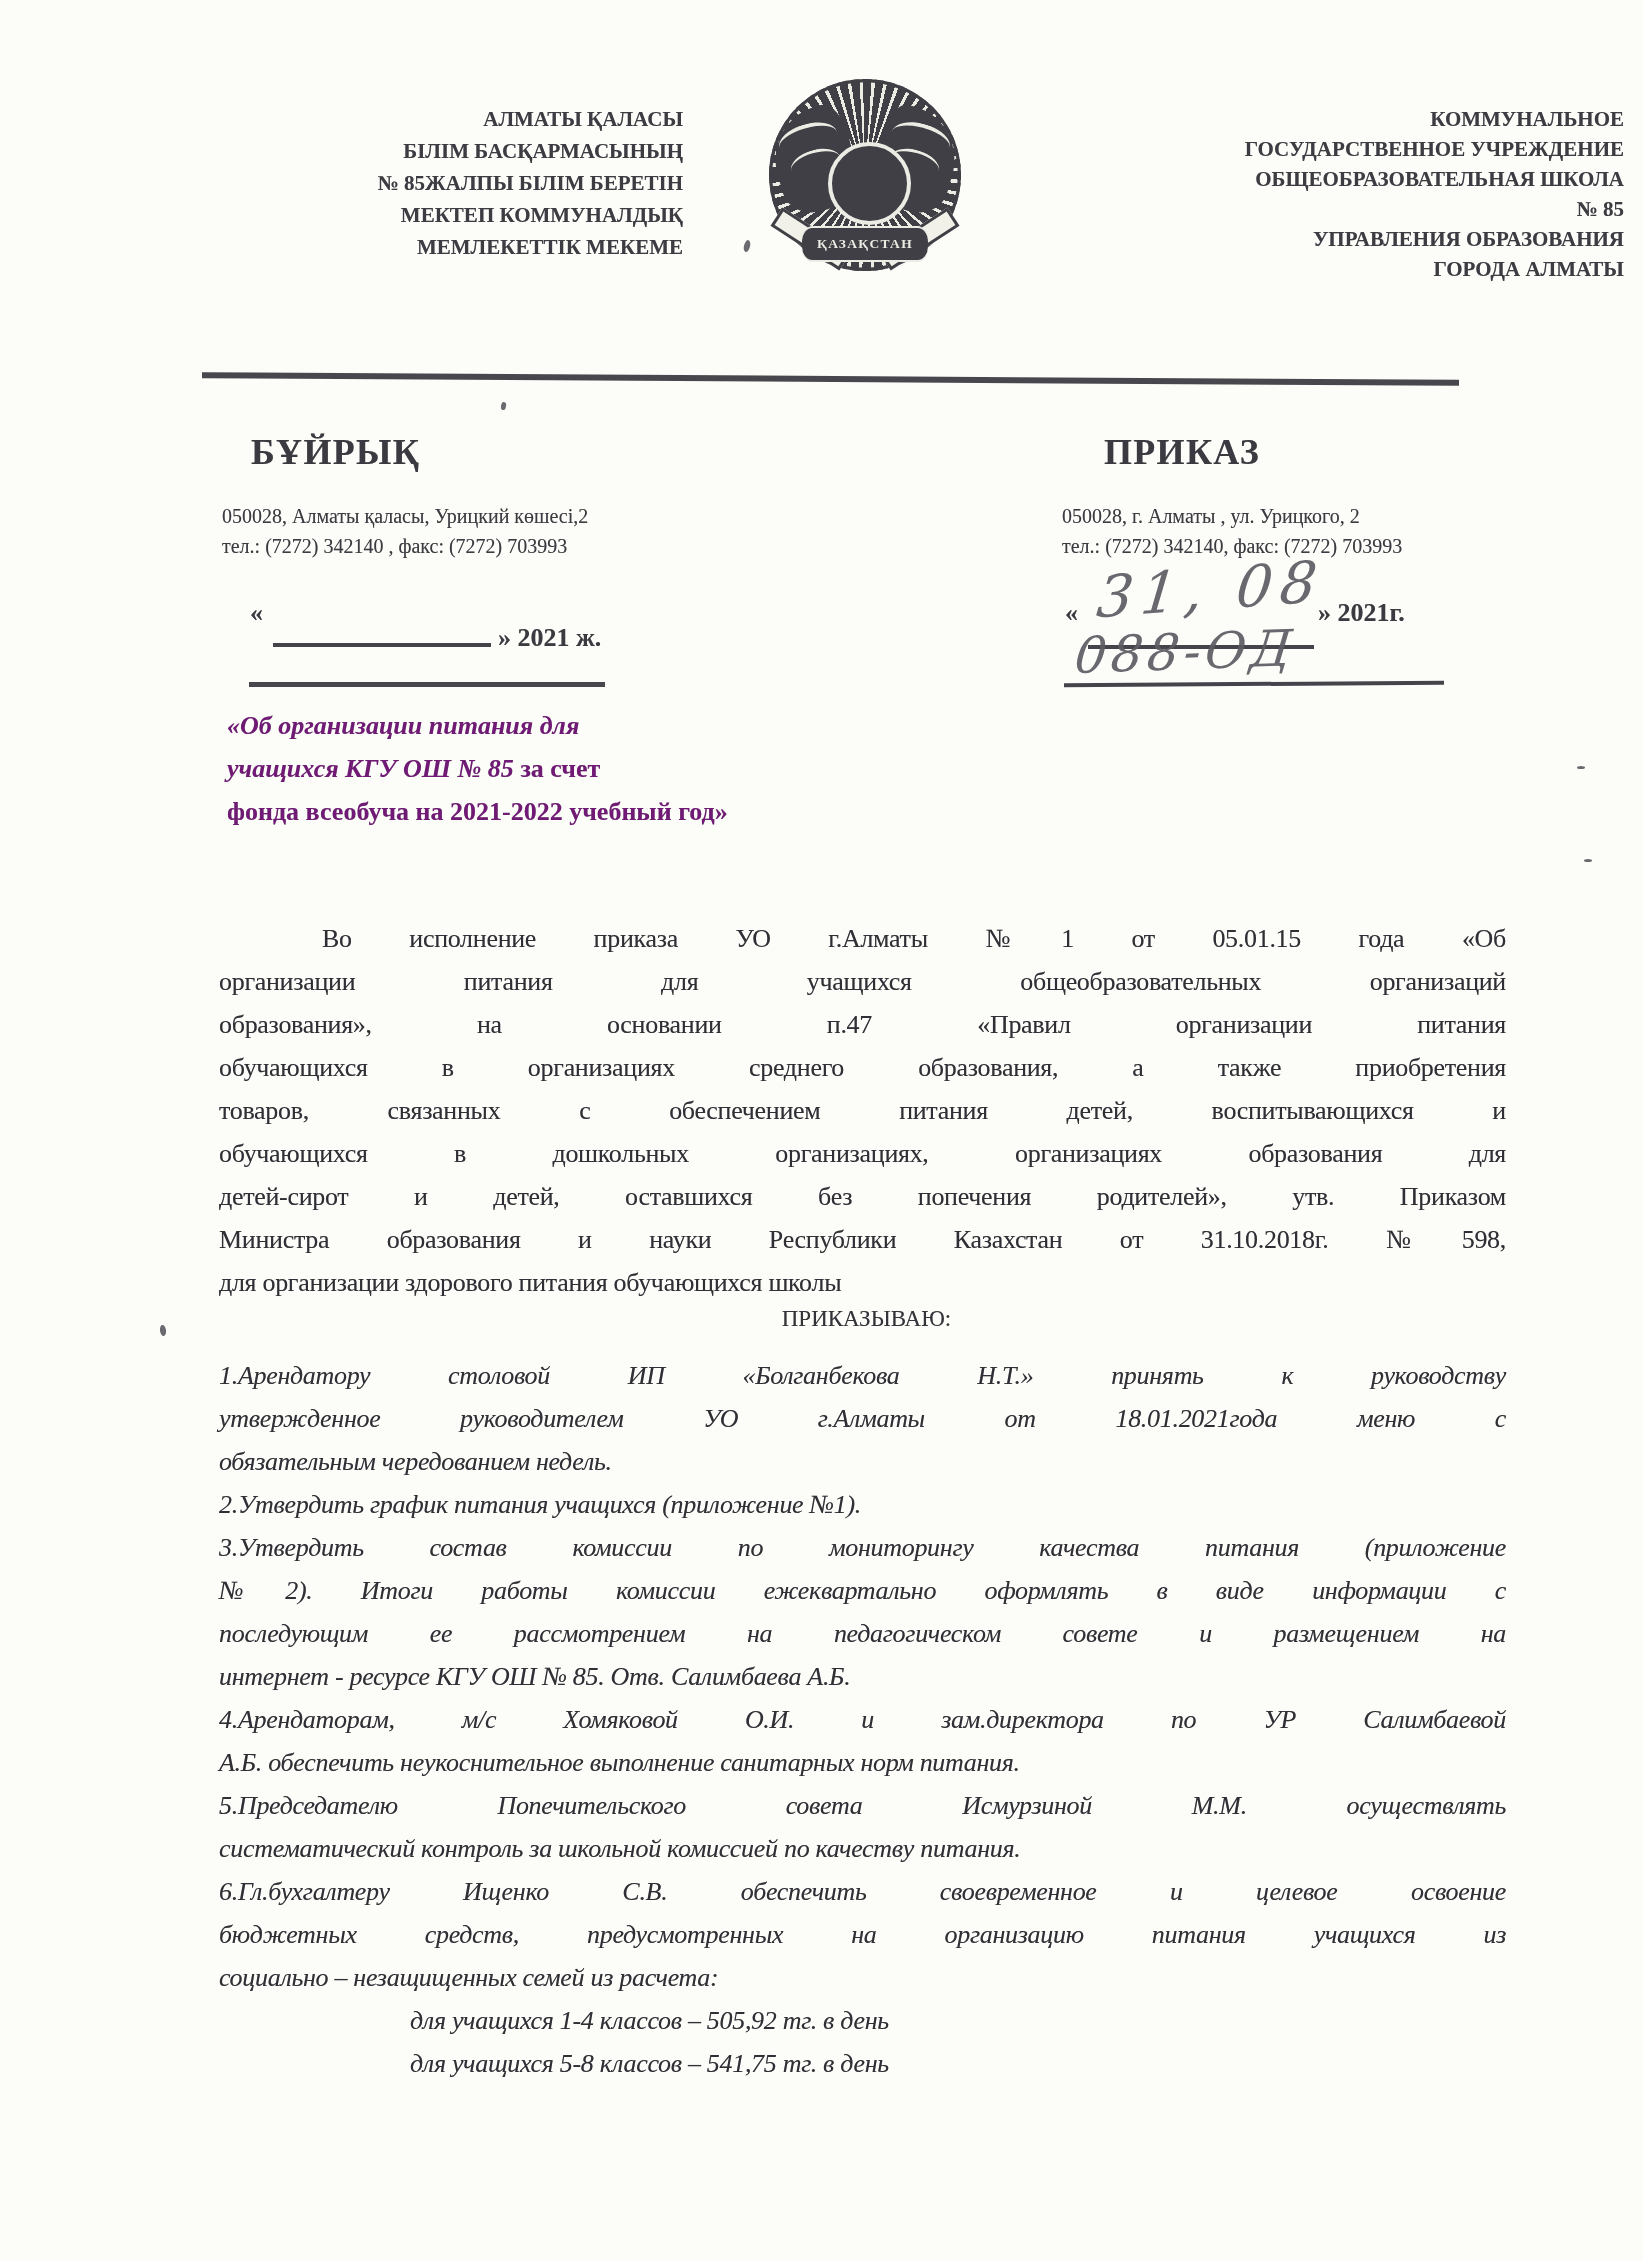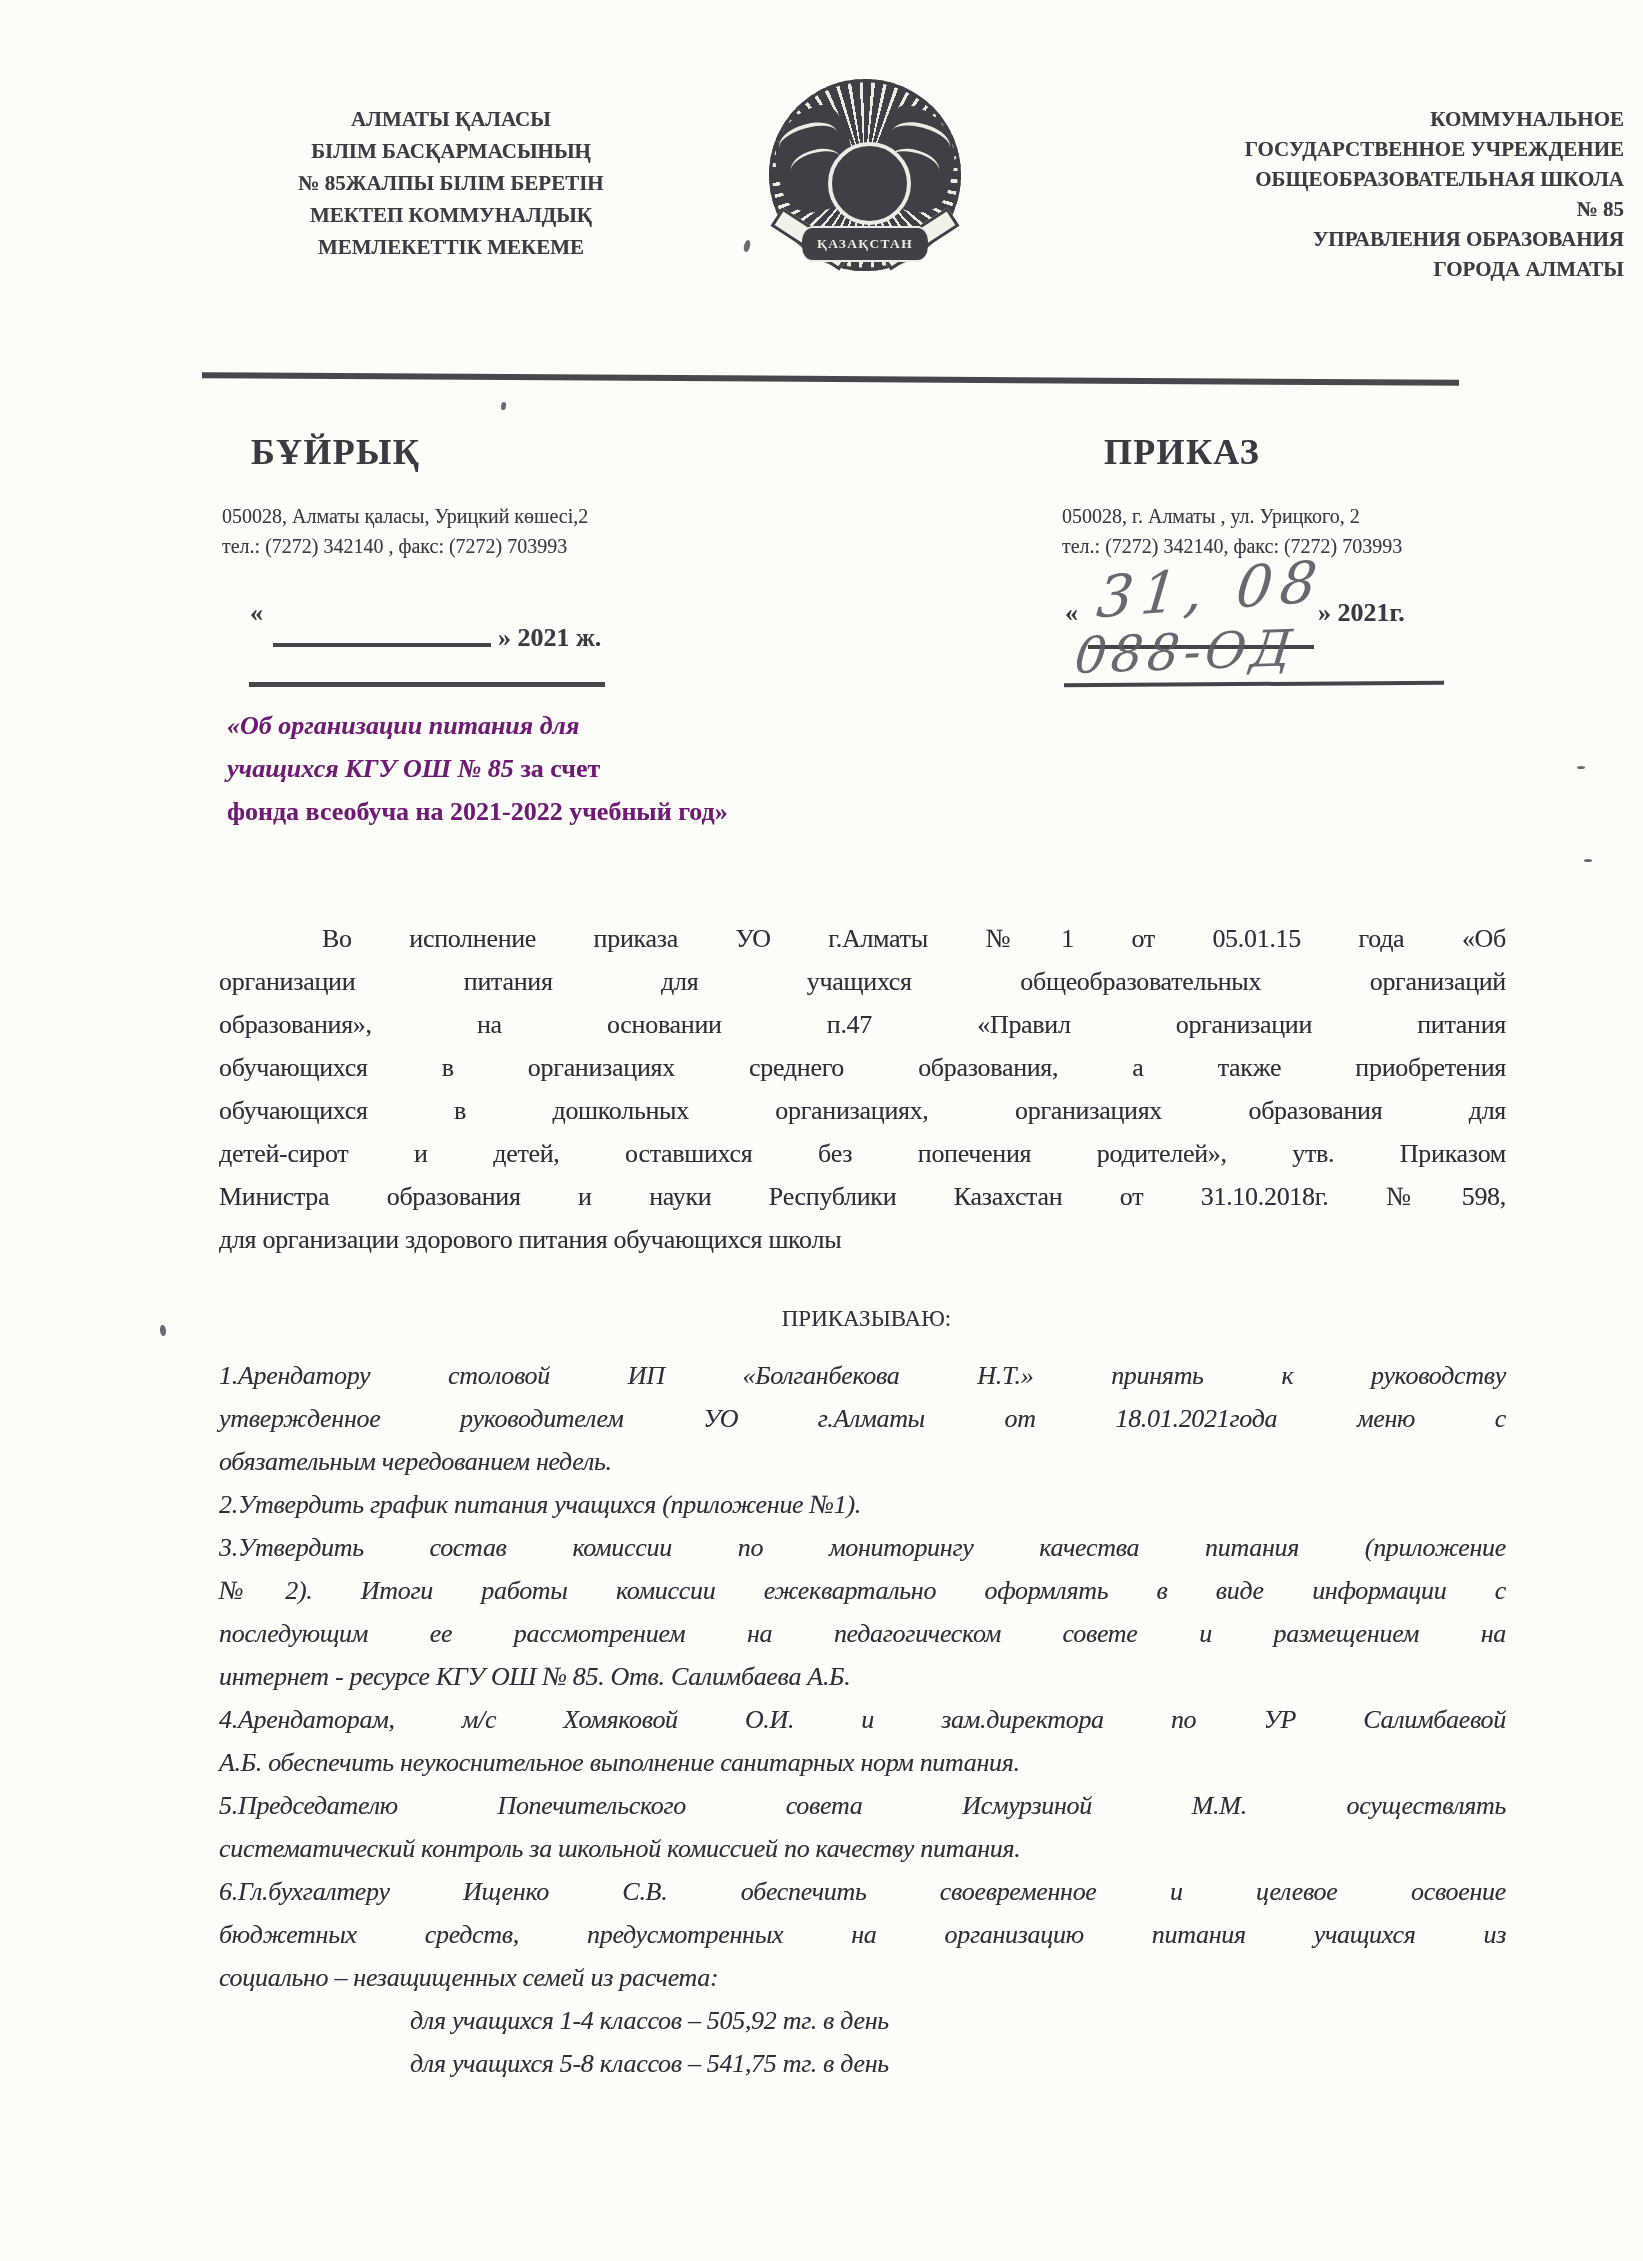--- a/index.html
+++ b/index.html
@@ -4,21 +4,21 @@
 <style>
   html,body{margin:0;padding:0;background:#e8e8e4;}
   .page{
     position:relative;width:1644px;height:2261px;margin:0 auto;
     background:#fcfcf9;color:#303036;overflow:hidden;
     font-family:"Liberation Serif",serif;
     text-shadow:0 0 0.6px rgba(40,40,45,.35);
   }
   
   .org{position:absolute;text-align:center;font-weight:bold;color:#3c3c42;font-size:21px;line-height:32px;}
-  .org-kz{left:219px;top:103px;width:464px;}
+  .org-kz{left:219px;top:103px;width:464px;text-align:right;}
   .org-ru{left:986px;top:104px;width:638px;line-height:30px;text-align:right;}
   
   .emblem{position:absolute;left:769px;top:79px;width:192px;height:192px;}
   .em-disc{position:absolute;inset:0;border-radius:50%;
     background:repeating-conic-gradient(from -90deg,#3f3f45 0deg 5.2deg,#ecece5 5.2deg 7.4deg);
     box-shadow:inset 0 0 0 3.2px #3f3f45;}
   .em-wing{position:absolute;top:30px;width:79px;height:102px;background:#3f3f45;}
   .em-wing.wl{left:6.4px;border-radius:75% 25% 55% 45%/60% 40% 70% 30%;transform:rotate(-16deg);}
   .em-wing.wr{right:6.4px;border-radius:25% 75% 45% 55%/40% 60% 30% 70%;transform:rotate(16deg);}
   .em-wing::after{content:"";position:absolute;left:9px;right:10.3px;top:14px;height:28px;
@@ -138,20 +138,21 @@
     <div class="it">«Об организации питания для</div>
     <div><span class="it">учащихся КГУ ОШ № 85</span><span> за счет</span></div>
     <div>фонда всеобуча на 2021-2022 учебный год»</div>
   </div>
 
   <div class="textcol" id="body">
     <div class="bline indent">Во исполнение приказа УО г.Алматы №1 от 05.01.15 года «Об</div>
     <div class="bline">организации питания для учащихся общеобразовательных организаций</div>
     <div class="bline">образования», на основании  п.47 «Правил организации питания</div>
     <div class="bline">обучающихся в организациях среднего образования, а также приобретения</div>
+    <div class="bline">товаров, связанных с обеспечением питания детей, воспитывающихся и</div>
     <div class="bline">обучающихся в дошкольных организациях, организациях образования для</div>
     <div class="bline">детей-сирот и детей, оставшихся без попечения родителей», утв. Приказом</div>
     <div class="bline">Министра образования и науки Республики Казахстан  от 31.10.2018г. №598,</div>
     <div class="lline">для организации здорового питания обучающихся школы</div>
   </div>
 
   <div class="resolve">ПРИКАЗЫВАЮ:</div>
 
   <div class="textcol" id="items">
     <div class="bline">1.Арендатору столовой ИП «Болганбекова Н.Т.» принять к руководству</div>

